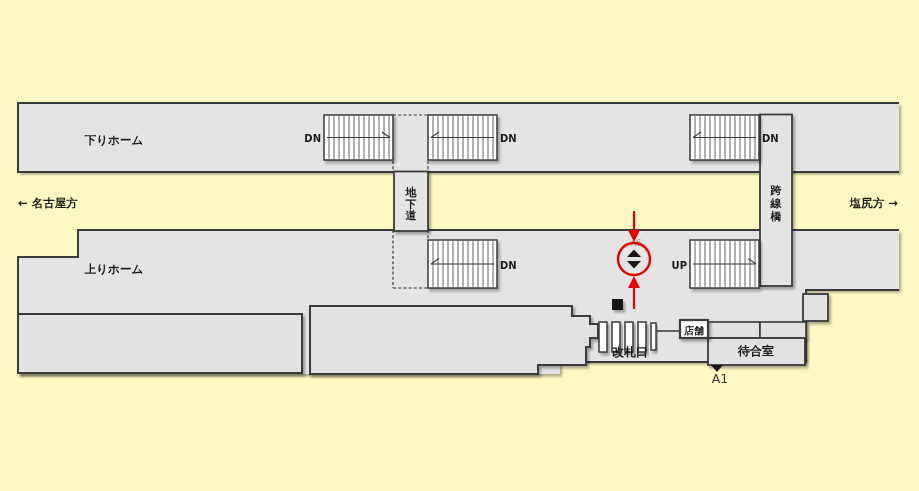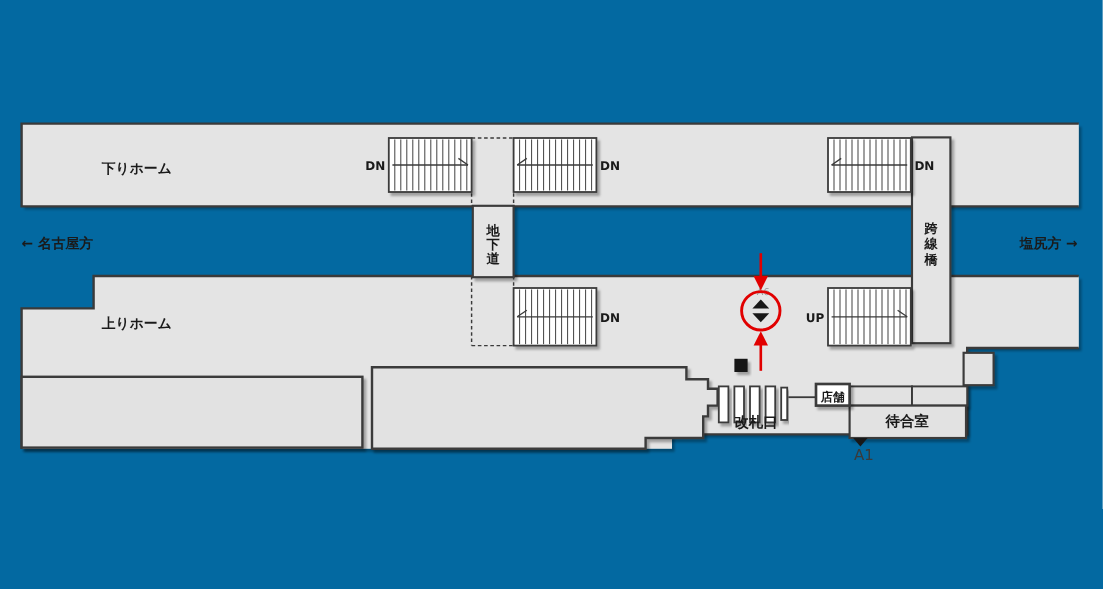--- a/index.html
+++ b/index.html
@@ -1,16 +1,16 @@
 <!DOCTYPE html>
 <html><head>
 <meta charset="utf-8">
 <style>
   html,body{margin:0;padding:0;background:#ffffff;}
-  .stage{position:relative;width:919px;height:491px;background:#0369a1;overflow:hidden;
+  .stage{position:relative;width:919px;height:491px;background:#fef9c3;overflow:hidden;
          font-family:"DejaVu Sans","Liberation Sans",sans-serif;}
   svg{display:block;}
   svg text{font-family:"DejaVu Sans","Liberation Sans",sans-serif;}
 </style>
 </head>
 <body>
 
 <div class="stage">
   <svg id="map-svg" width="919" height="491" viewBox="0 0 919 491">
       <defs>

